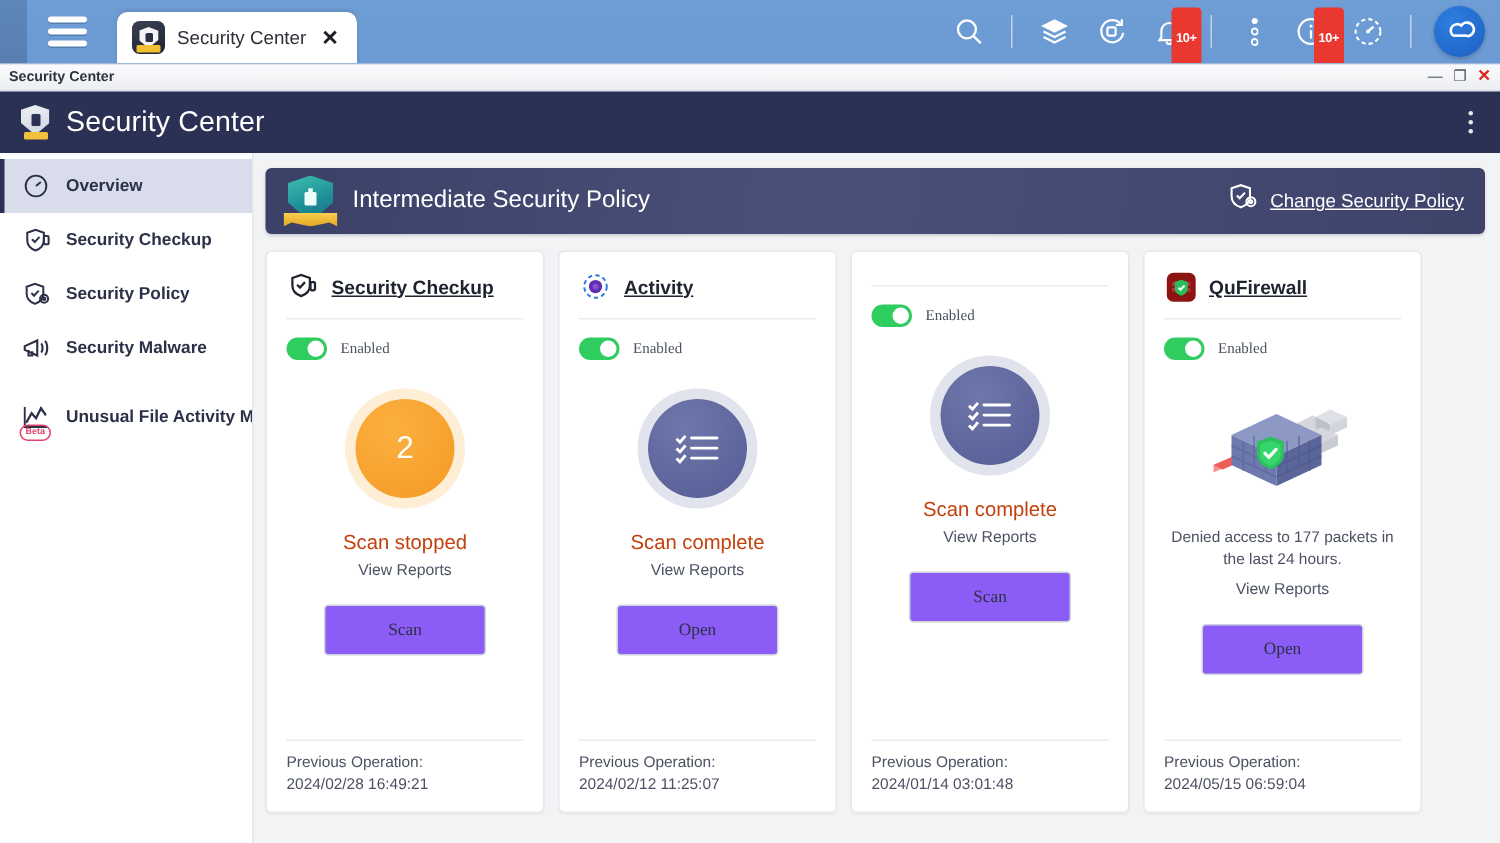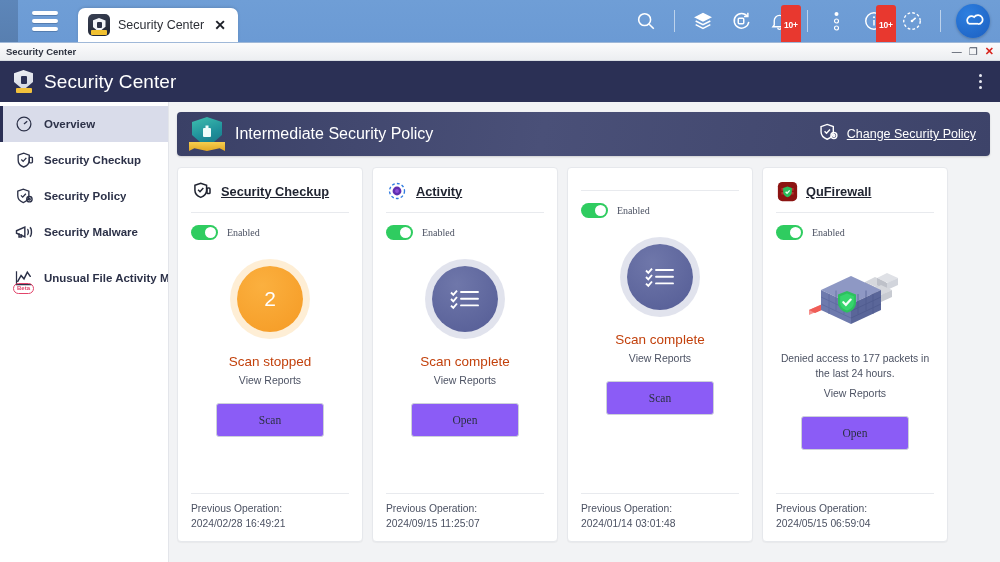--- a/index.html
+++ b/index.html
@@ -544,21 +544,21 @@
                 <line x1="11" y1="18.4" x2="28" y2="18.4" stroke-linecap="round"></line>
               </svg>
             </div>
             <div class="status-text">Scan complete</div>
             <div class="view-reports">View Reports</div>
             <button class="card-btn">Open</button>
           </div>
           <div class="card-foot">
             <div class="fsep"></div>
             <div class="foot-label">Previous Operation:</div>
-            <div class="foot-value">2024/09/15 11:25:07</div>
+            <div class="foot-value">2024/02/12 11:25:07</div>
           </div>
         </div>
 
         <div class="card">
           <div class="card-sep"></div>
           <div class="toggle-row">
             <span class="toggle"></span>
             <span class="toggle-label">Enabled</span>
           </div>
           <div class="card-mid">

